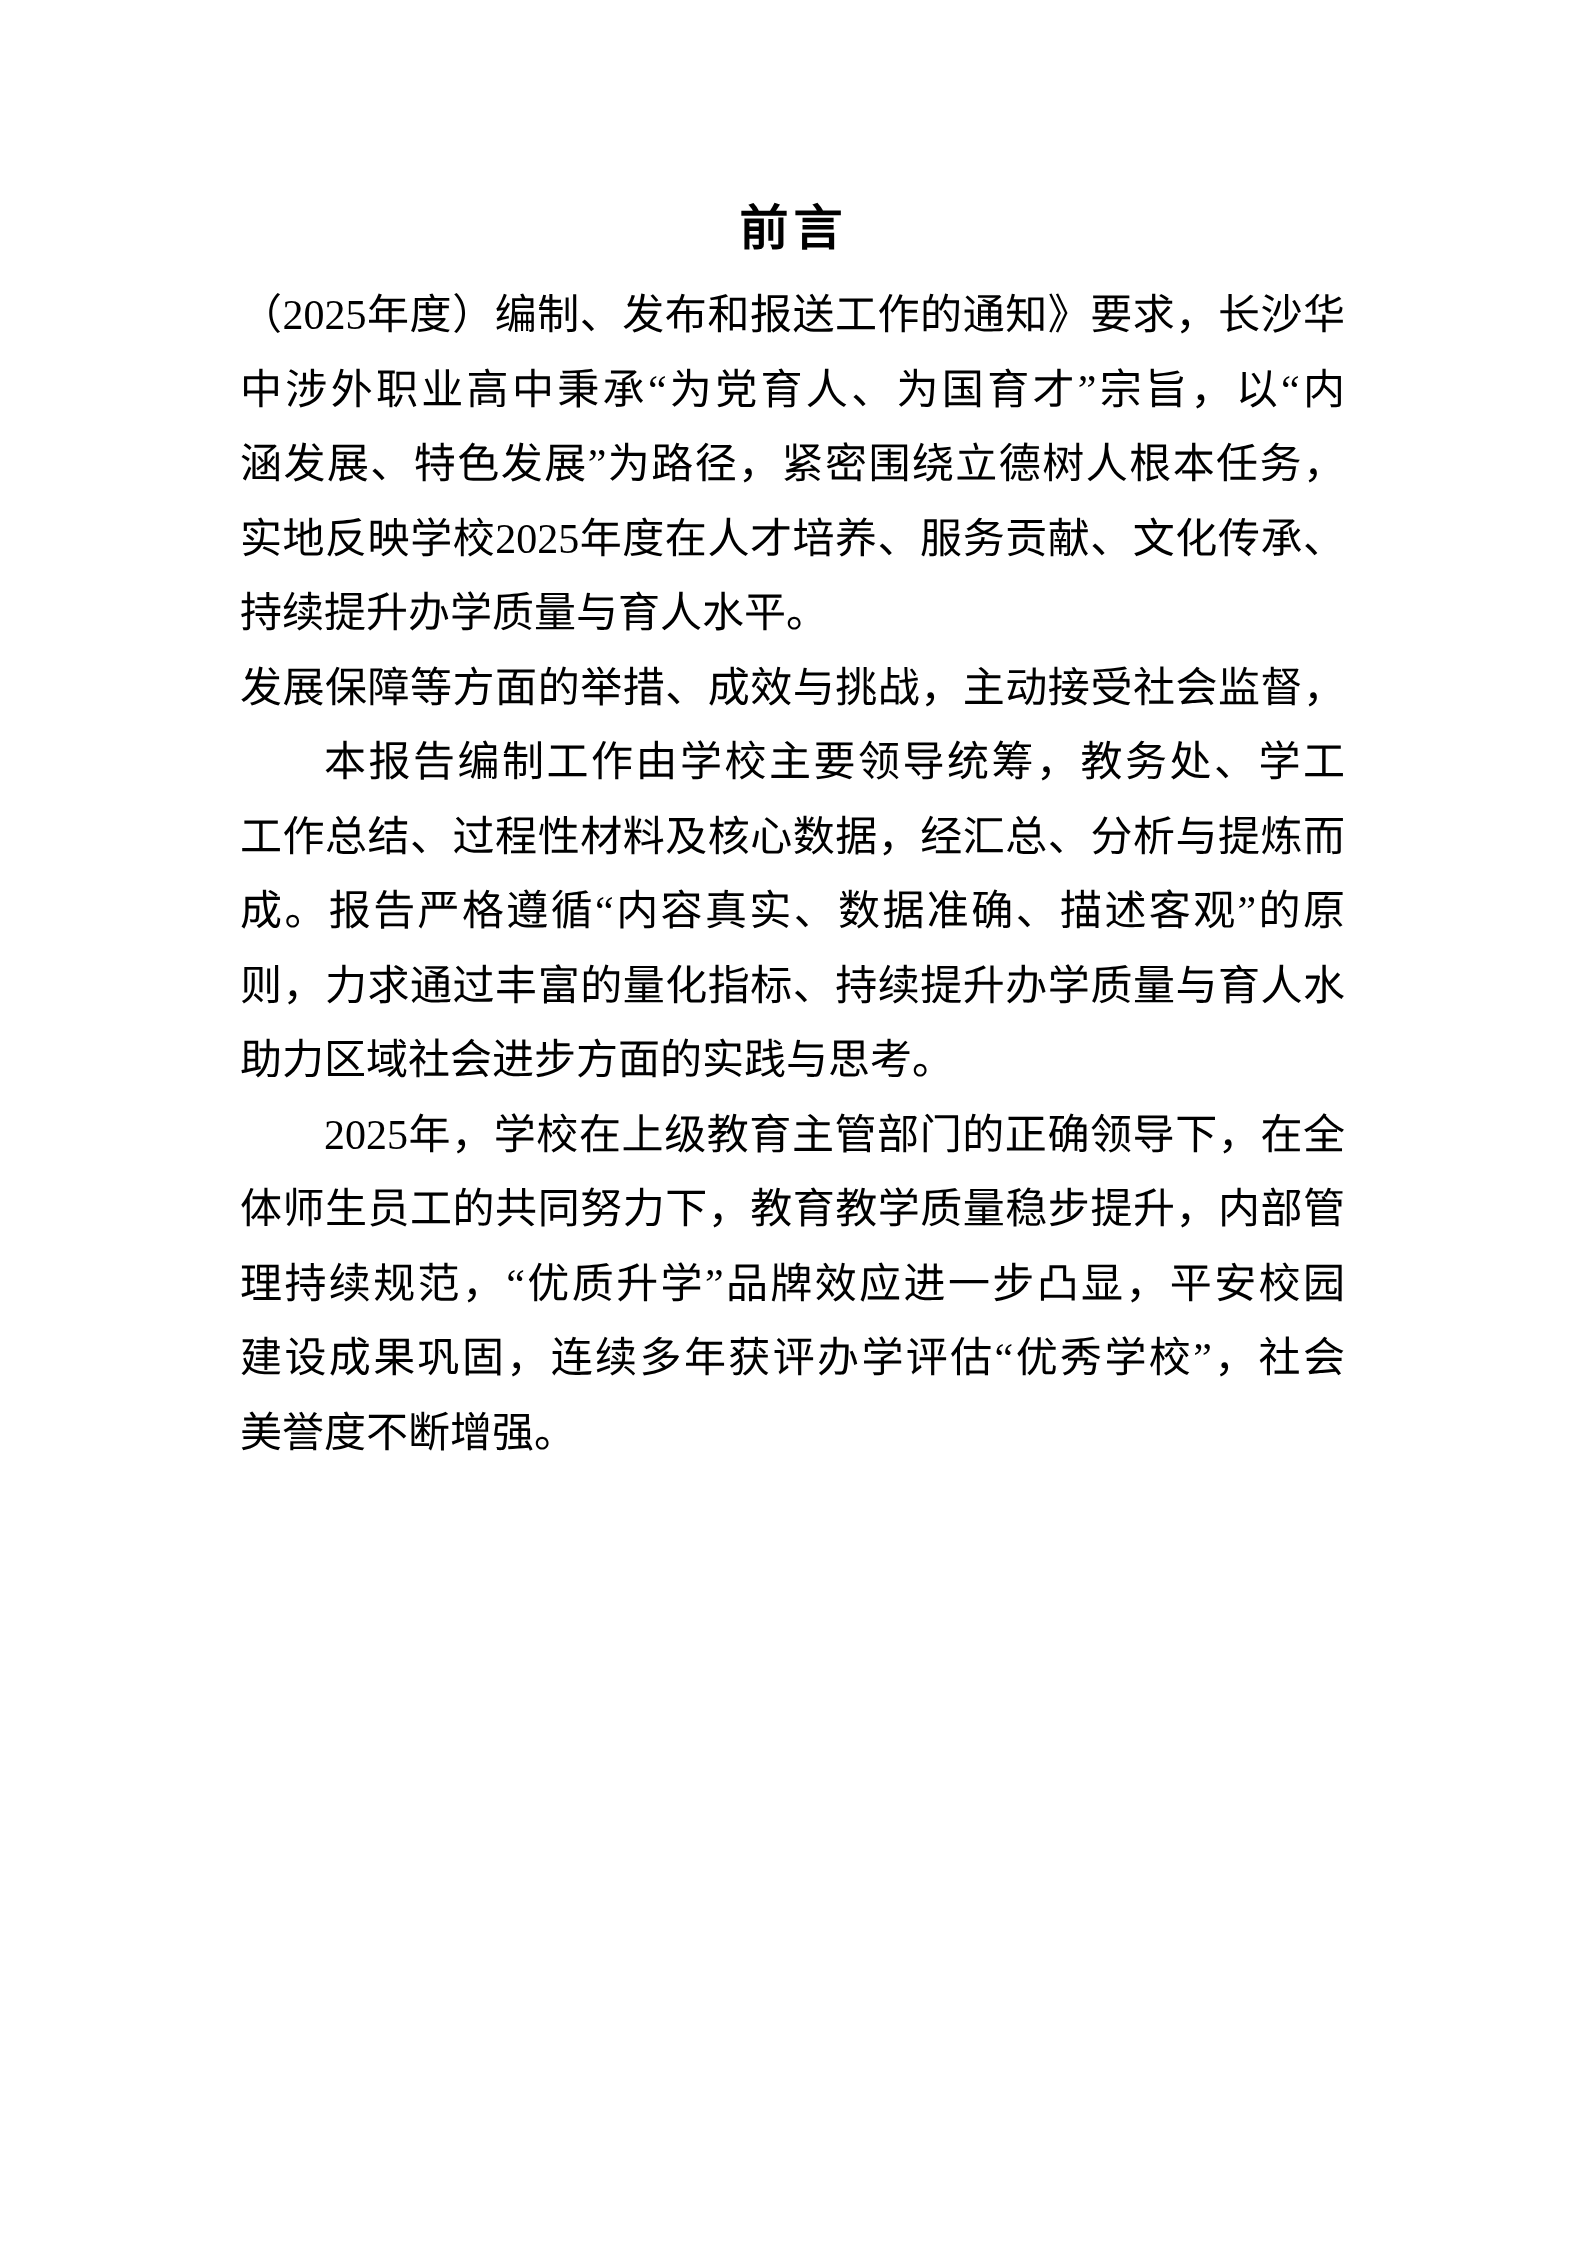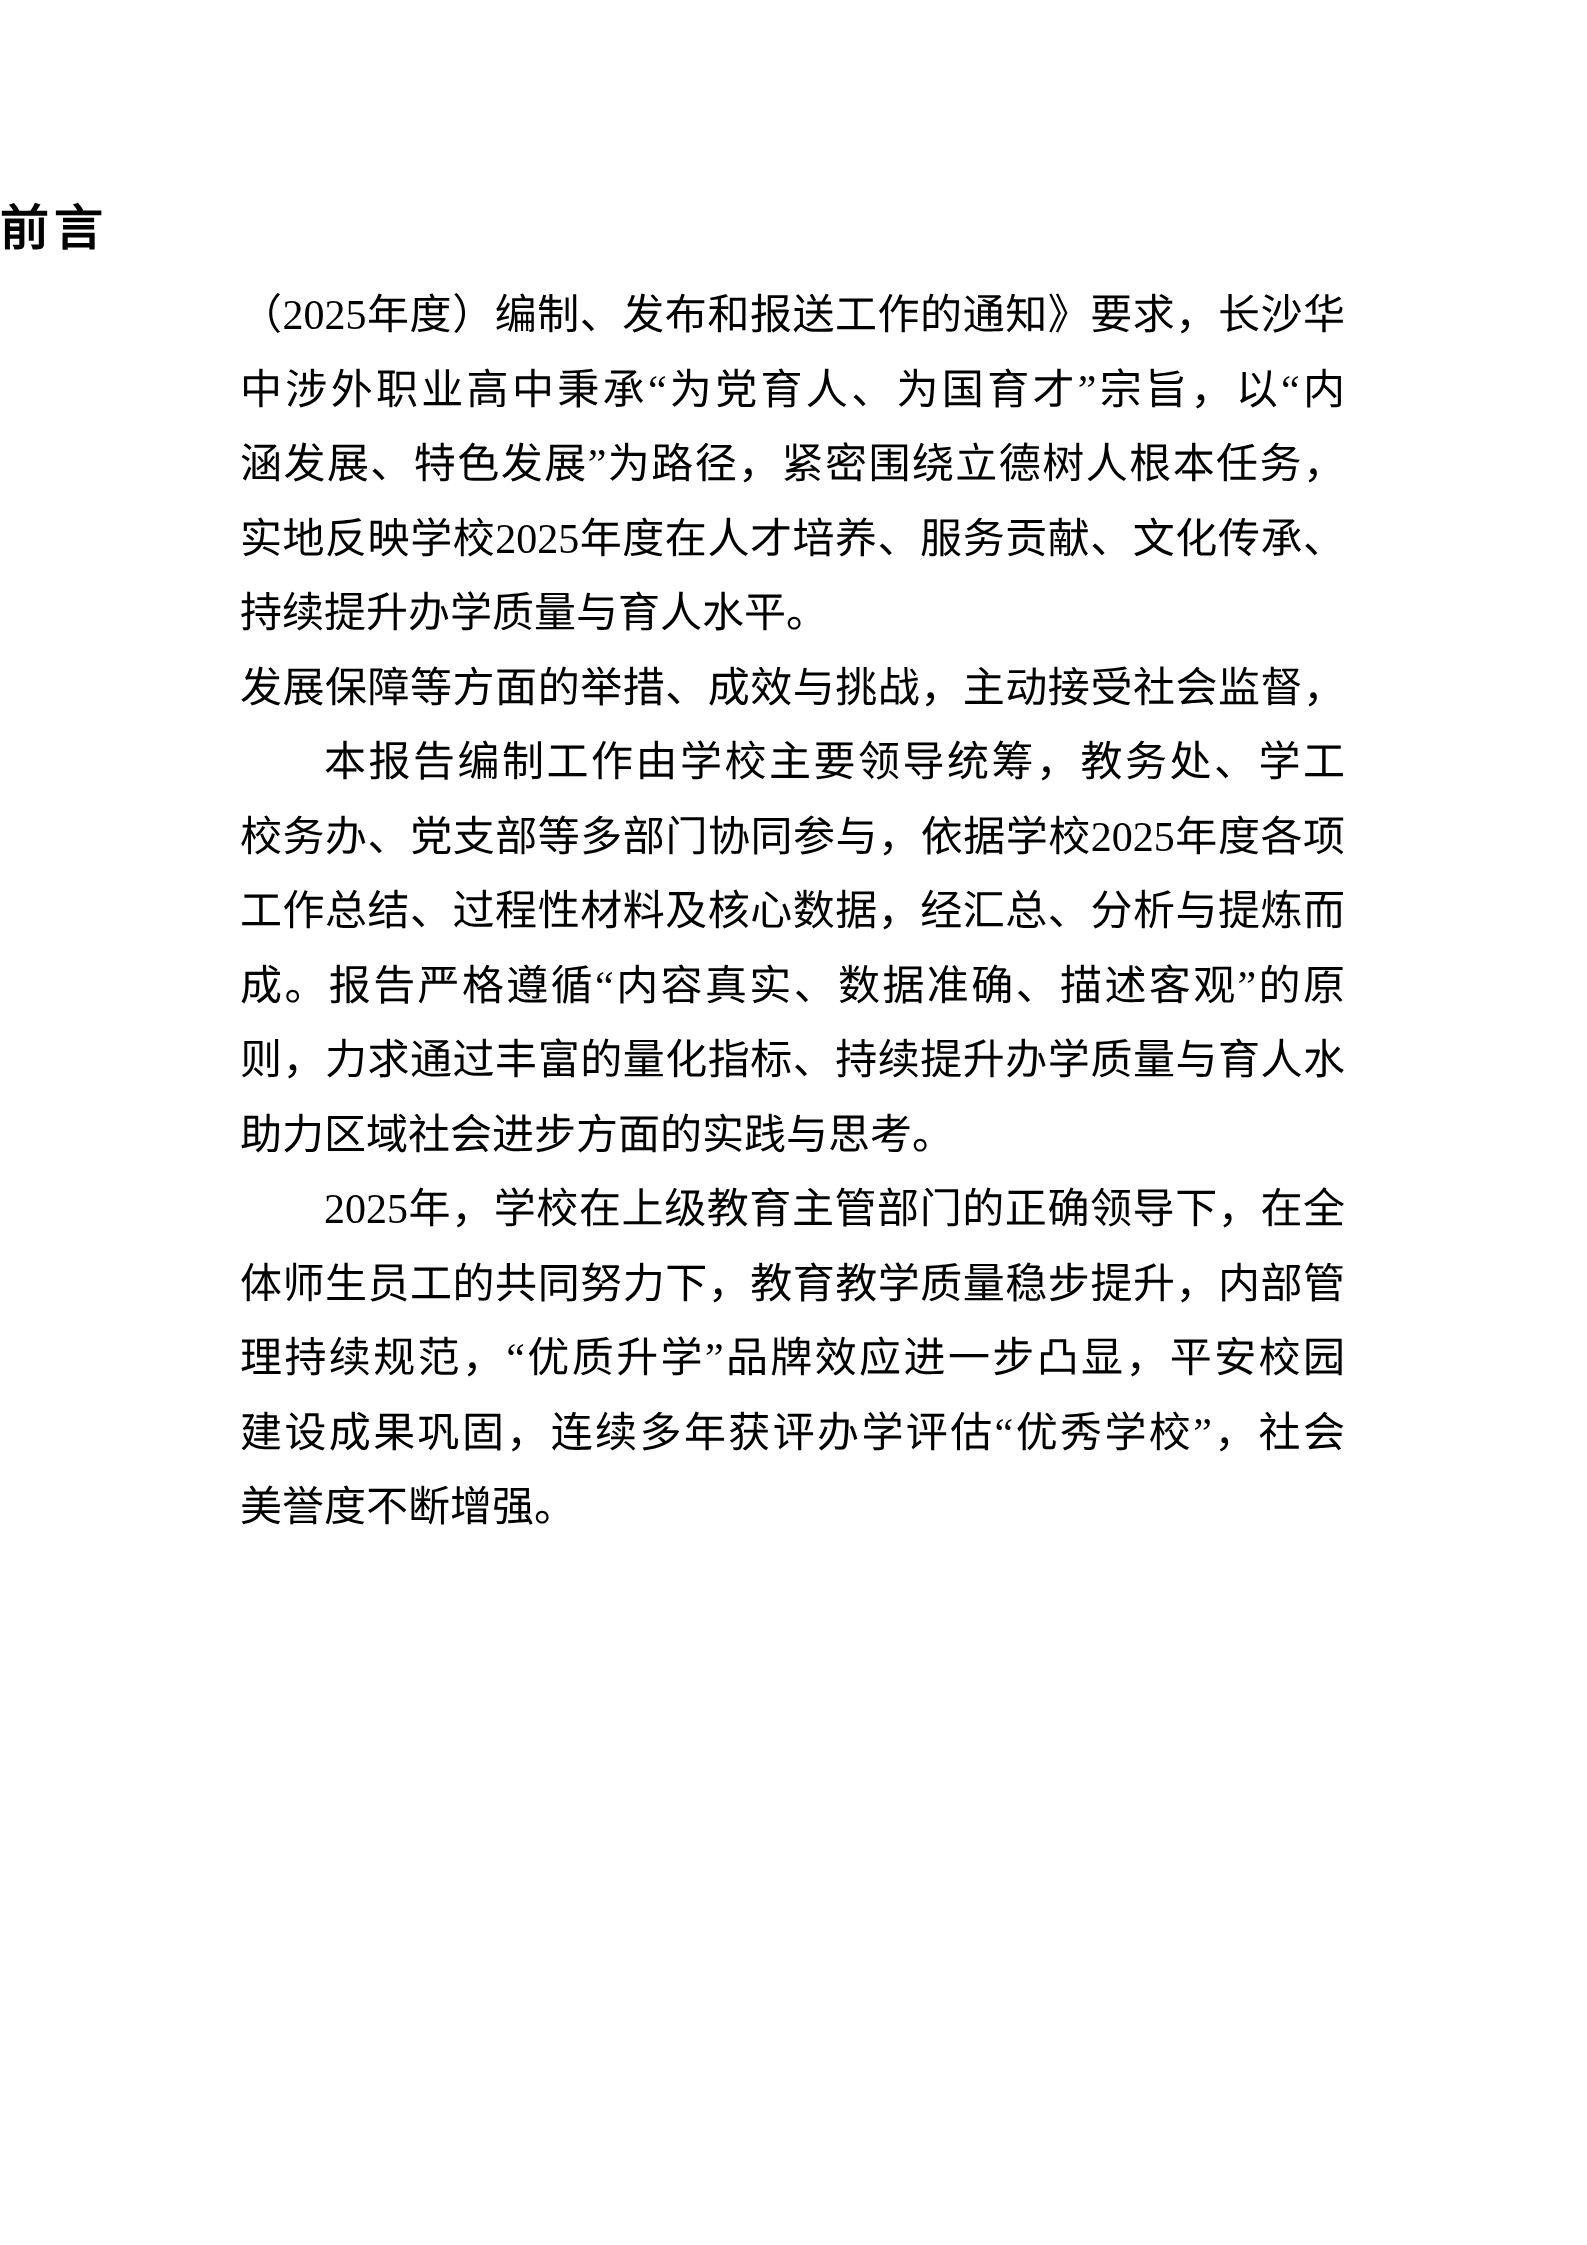--- a/index.html
+++ b/index.html
@@ -13,20 +13,21 @@
     height: 2245px;
     background: #ffffff;
     overflow: hidden;
     color: #000;
   }
   .doc-title {
     margin: 0;
     padding-top: 198px;
     height: 60px;
     line-height: 60px;
+    text-align: center;
     font-family: "Liberation Sans", "DejaVu Sans", sans-serif;
     font-weight: bold;
     font-size: 49px;
     letter-spacing: 5px;
     color: #000;
   }
   .doc-body {
     margin-top: 20px;
     margin-left: 240px;
     width: 1105px;
@@ -54,21 +55,20 @@
 <div class="page">
   <h1 class="doc-title">前言</h1>
   <div class="doc-body">
       <div class="line">（2025年度）编制、发布和报送工作的通知》要求，长沙华</div>
       <div class="line">中涉外职业高中秉承“为党育人、为国育才”宗旨，以“内</div>
       <div class="line">涵发展、特色发展”为路径，紧密围绕立德树人根本任务，</div>
       <div class="line">实地反映学校2025年度在人才培养、服务贡献、文化传承、</div>
       <div class="line last">持续提升办学质量与育人水平。</div>
       <div class="line">发展保障等方面的举措、成效与挑战，主动接受社会监督，</div>
       <div class="line first">本报告编制工作由学校主要领导统筹，教务处、学工处、</div>
-      <div class="line">校务办、党支部等多部门协同参与，依据学校2025年度各项</div>
       <div class="line">工作总结、过程性材料及核心数据，经汇总、分析与提炼而</div>
       <div class="line">成。报告严格遵循“内容真实、数据准确、描述客观”的原</div>
       <div class="line">则，力求通过丰富的量化指标、持续提升办学质量与育人水平</div>
       <div class="line last">助力区域社会进步方面的实践与思考。</div>
       <div class="line first">2025年，学校在上级教育主管部门的正确领导下，在全</div>
       <div class="line">体师生员工的共同努力下，教育教学质量稳步提升，内部管</div>
       <div class="line">理持续规范，“优质升学”品牌效应进一步凸显，平安校园</div>
       <div class="line">建设成果巩固，连续多年获评办学评估“优秀学校”，社会</div>
       <div class="line last">美誉度不断增强。</div>
     </div>

